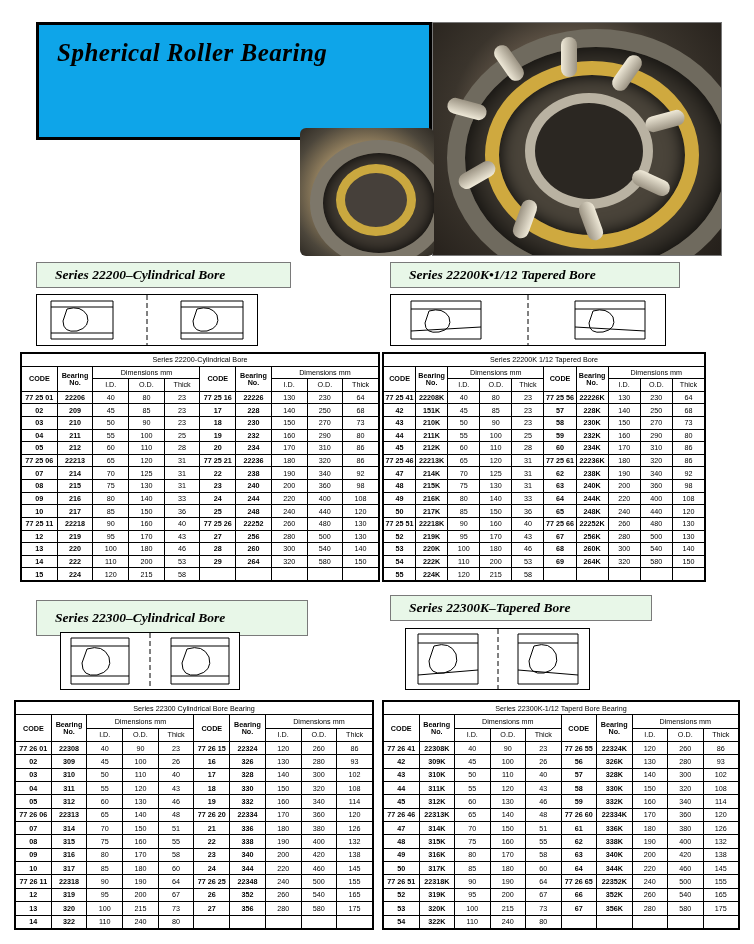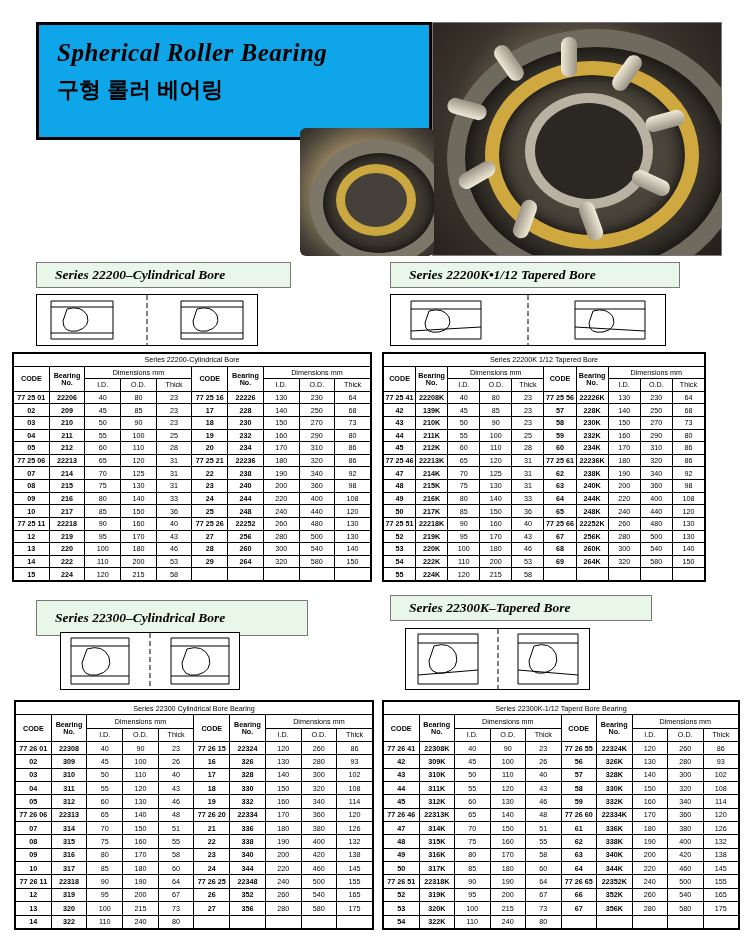--- a/index.html
+++ b/index.html
@@ -47,21 +47,20 @@
   .code{font-size:7.6px;font-weight:bold;text-align:left;padding-left:3px;}
   .bno{font-size:7.4px;font-weight:bold;}
   .num{font-size:7.2px;}
   .grp-top td{border-top:1.6px solid #000;}
 </style>
 </head>
 <body>
 
 <div class="header">
   <div class="t1">Spherical Roller Bearing</div>
-  <div class="t2">구형 롤러 베어링</div>
 </div>
 
 <div class="photo-main">
   <div class="ring r1"></div>
   <div class="ring r2"></div>
   <div class="ring r3"></div>
   <div class="roller" style="left:128px;top:14px;"></div>
   <div class="roller" style="left:186px;top:30px;transform:rotate(35deg);"></div>
   <div class="roller" style="left:224px;top:78px;transform:rotate(75deg);"></div>
   <div class="roller" style="left:210px;top:140px;transform:rotate(115deg);"></div>
@@ -124,21 +123,21 @@
     <path d="M12 5 h60 v50 h-60 z" fill="none" stroke="#000"></path>
     <path d="M12 14 h60 M12 46 l60 -5" stroke="#000" fill="none"></path>
     <path d="M28 17 q16 -5 22 8 q4 15 -12 19 q-15 2 -15 -12 z" fill="none" stroke="#000"></path>
     <path d="M112 5 h60 v50 h-60 z" fill="none" stroke="#000"></path>
     <path d="M112 14 h60 M112 41 l60 5" stroke="#000" fill="none"></path>
     <path d="M128 17 q16 -5 22 8 q4 15 -12 19 q-15 2 -15 -12 z" fill="none" stroke="#000"></path>
     <line x1="92" y1="0" x2="92" y2="60" stroke="#000" stroke-dasharray="5 3"></line>
   </svg>
 </div>
 
-<div class="tblbox" id="t0" style="left:12px;top:352px;width:360px;height:230px;">
+<div class="tblbox" id="t0" style="left:20px;top:352px;width:360px;height:230px;">
     <table class="spec">
       <tbody>
         <tr>
           <td class="cap" colspan="10">Series 22200-Cylindrical Bore</td>
         </tr>
         <tr>
           <td class="hdr" rowspan="2">CODE</td>
           <td class="hdr" rowspan="2">Bearing<br>No.</td>
           <td class="hdr-sm" colspan="3">Dimensions mm</td>
           <td class="hdr" rowspan="2">CODE</td>
@@ -365,21 +364,21 @@
           <td class="num">80</td>
           <td class="num">23</td>
           <td class="code">77 25 56</td>
           <td class="bno">22226K</td>
           <td class="num">130</td>
           <td class="num">230</td>
           <td class="num">64</td>
         </tr>
         <tr class="">
           <td class="code">42</td>
-          <td class="bno">139K</td>
+          <td class="bno">151K</td>
           <td class="num">45</td>
           <td class="num">85</td>
           <td class="num">23</td>
           <td class="code">57</td>
           <td class="bno">228K</td>
           <td class="num">140</td>
           <td class="num">250</td>
           <td class="num">68</td>
         </tr>
         <tr class="">

